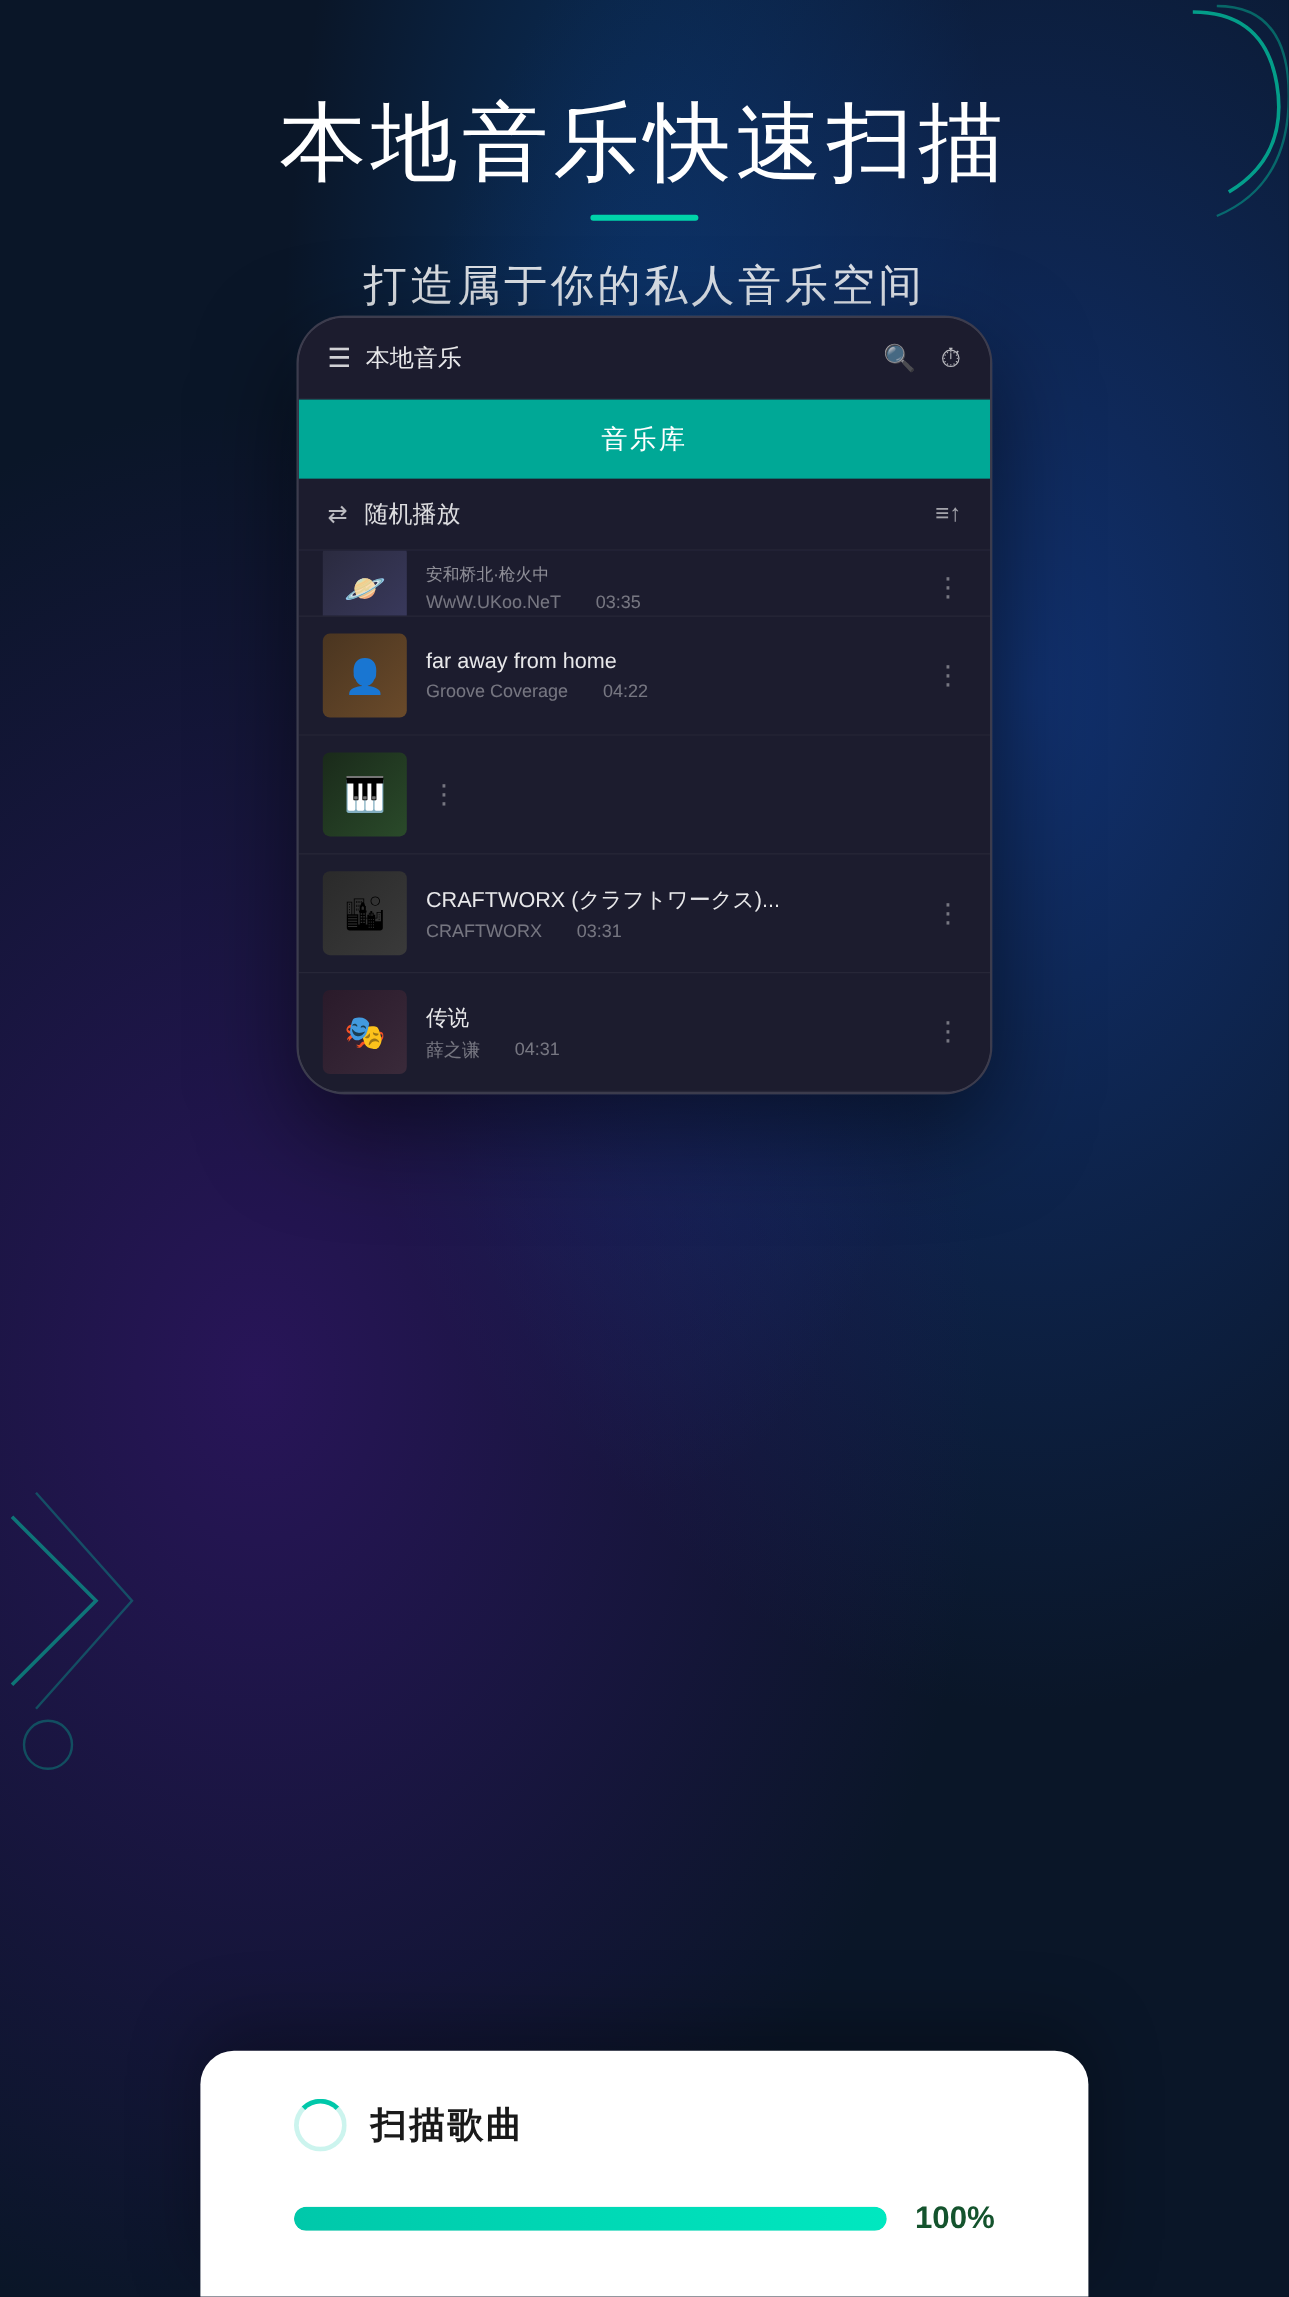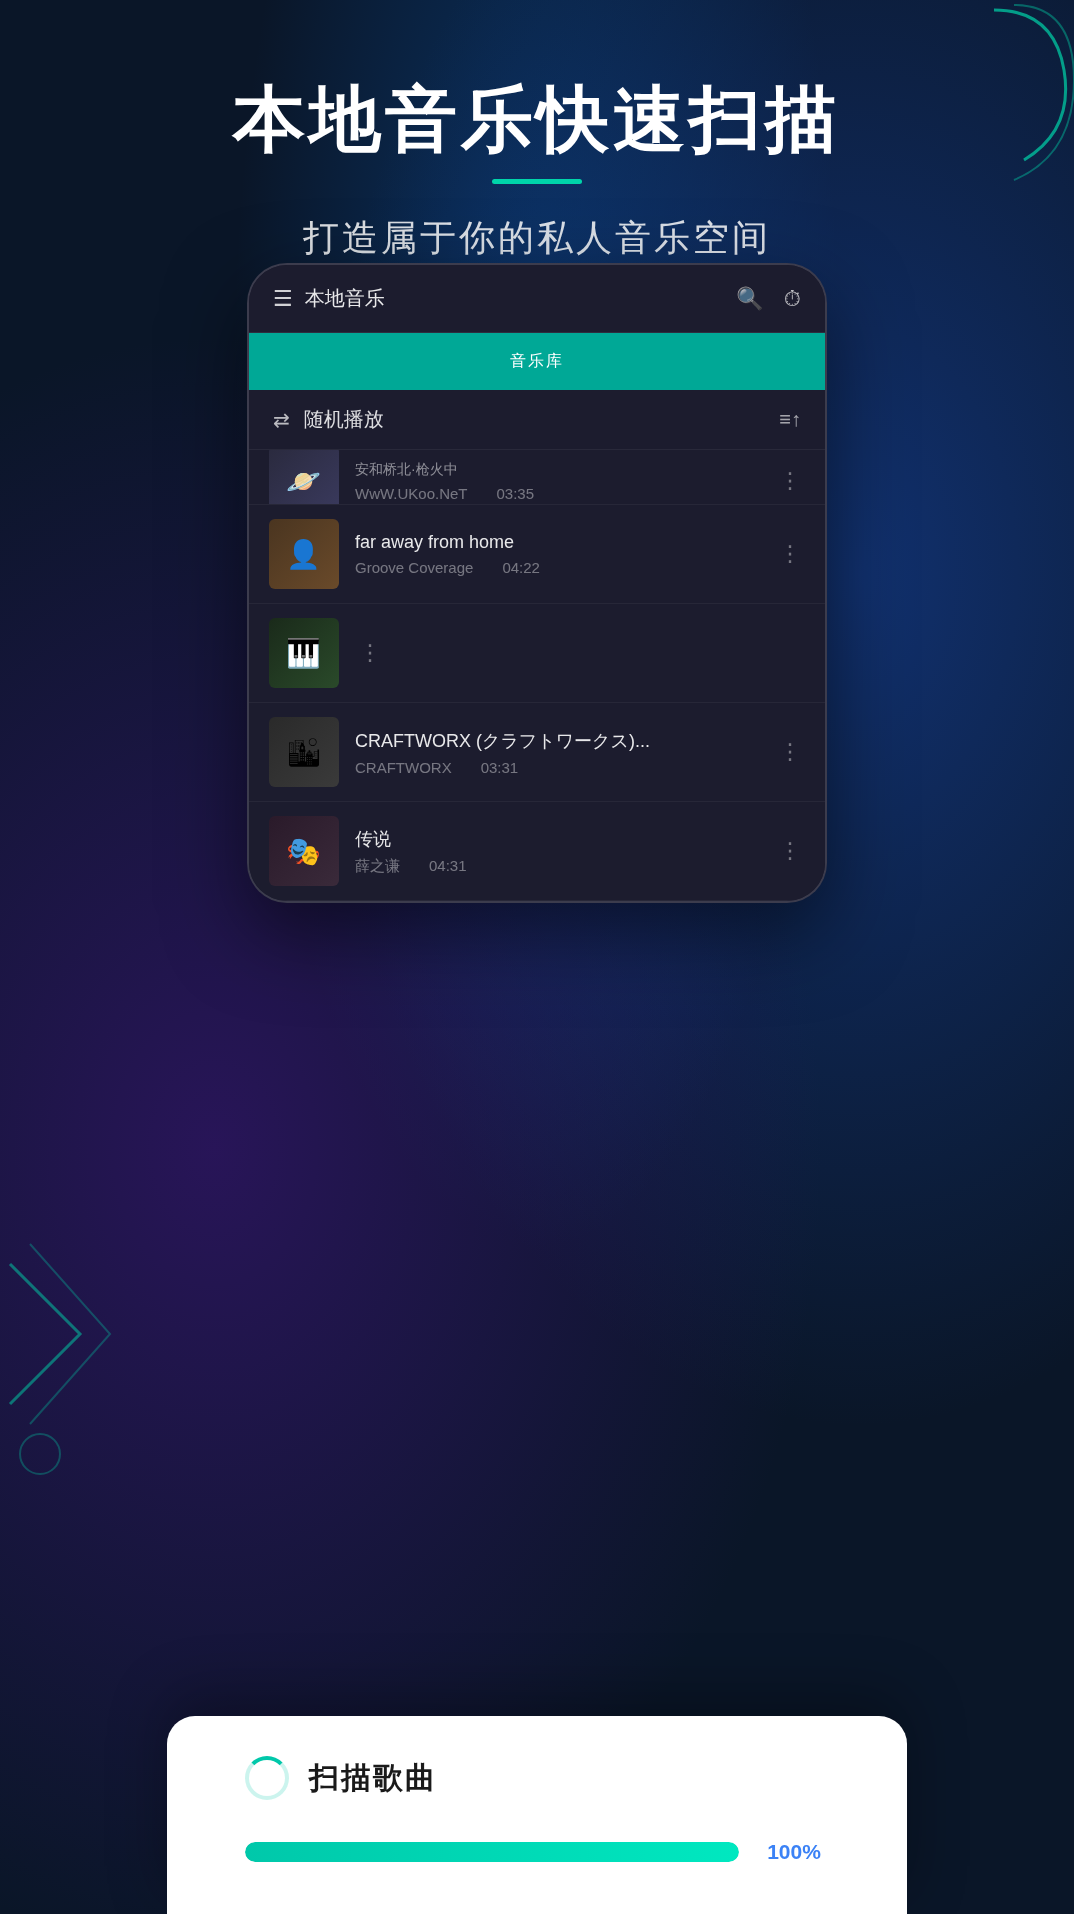--- a/index.html
+++ b/index.html
@@ -49,21 +49,21 @@
       position: relative;
       z-index: 2;
       display: flex;
       flex-direction: column;
       align-items: center;
       padding-top: 80px;
     }
 
     .main-title {
       font-size: 72px;
-      font-weight: 700;
+      font-weight: 400;
       color: #ffffff;
       letter-spacing: 4px;
       text-align: right;
       line-height: 1.1;
     }
 
     .title-underline {
       width: 90px;
       height: 5px;
       background: #00d4aa;
@@ -125,21 +125,21 @@
 
     
     .music-library-tab {
       background: #00a896;
       padding: 18px;
       text-align: center;
     }
 
     .music-library-tab span {
       color: white;
-      font-size: 16px;
+      font-size: 22px;
       font-weight: 500;
       letter-spacing: 2px;
     }
 
     
     .shuffle-row {
       background: #1c1c2e;
       padding: 16px 24px;
       display: flex;
       align-items: center;
@@ -292,25 +292,25 @@
     }
 
     .progress-bar-fill {
       height: 100%;
       background: linear-gradient(90deg, #00c8aa, #00e8c0);
       border-radius: 10px;
       transition: width 0.3s;
     }
 
     .progress-text {
-      font-size: 21px;
+      font-size: 26px;
       font-weight: 600;
-      color: #3b82f6;
+      color: #14532d;
       min-width: 70px;
-      text-align: center;
+      text-align: right;
     }
 
     
     .song-item-partial {
       display: flex;
       align-items: center;
       padding: 14px 20px 6px;
       border-bottom: 1px solid rgba(255,255,255,0.05);
       gap: 16px;
       overflow: hidden;

